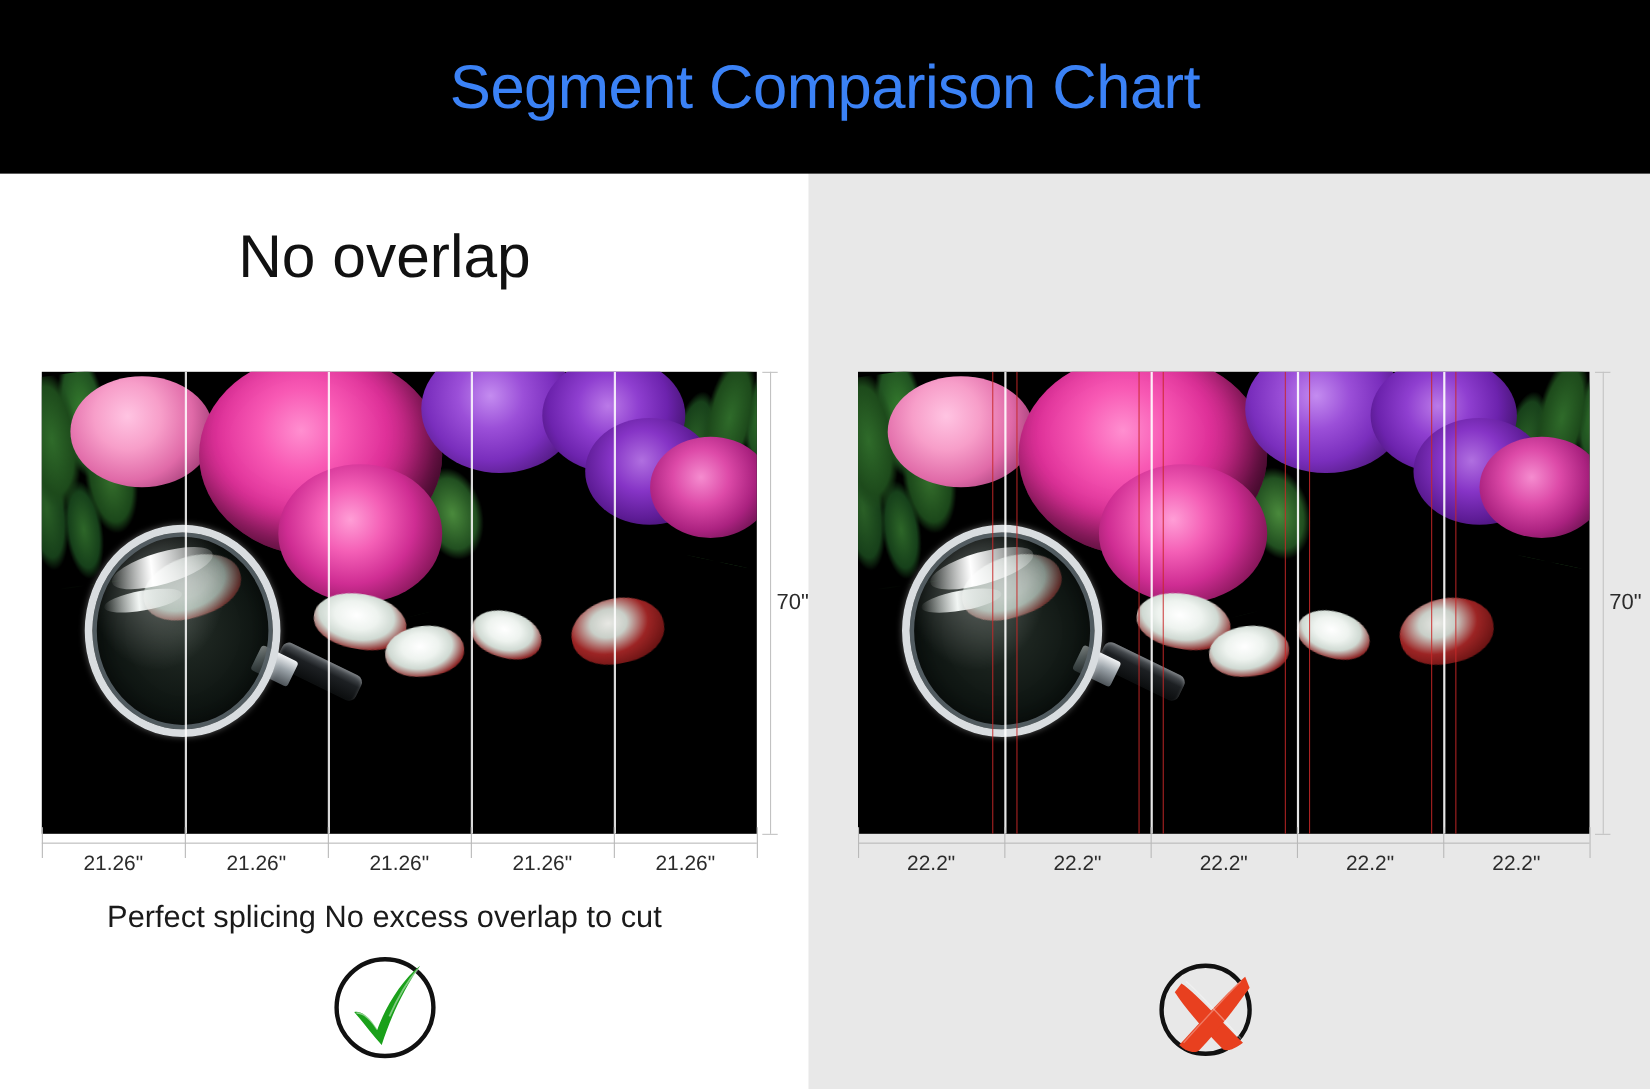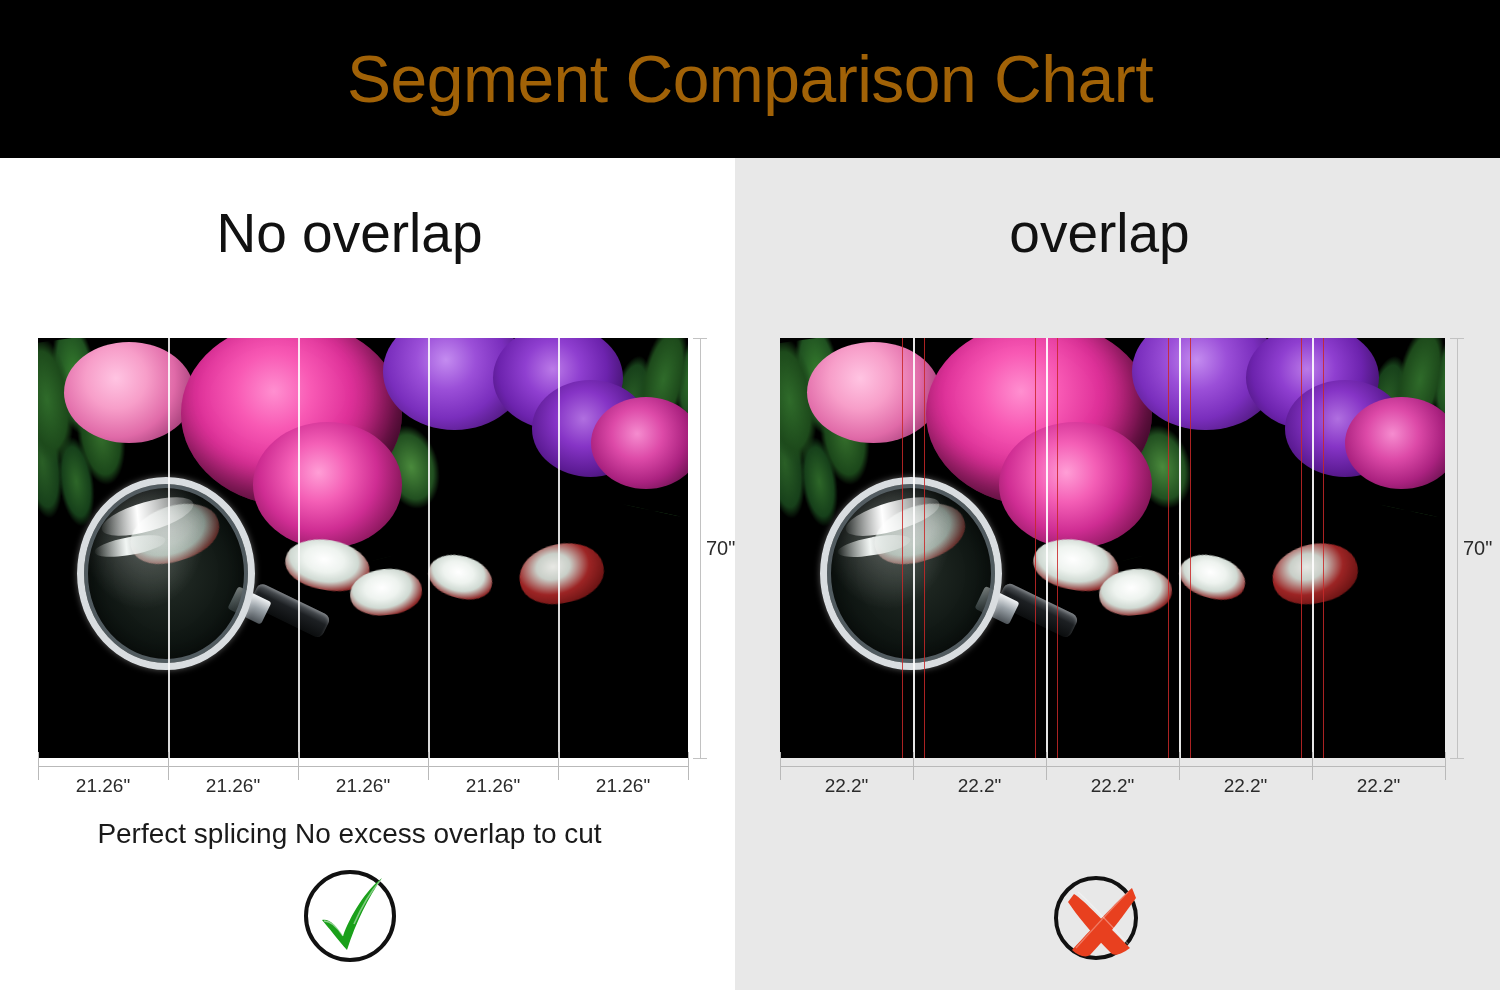--- a/index.html
+++ b/index.html
@@ -12,22 +12,22 @@
   #root { position: relative; width: 1500px; height: 990px; }
 
   
   .header {
     position: absolute; left: 0; top: 0;
     width: 1500px; height: 158px;
     background: #000000;
     display: flex; align-items: center; justify-content: center;
   }
   .header-title {
-    color: #a16207;
-    font-size: 66px;
+    color: #3b82f6;
+    font-size: 56px;
     font-weight: 400;
     letter-spacing: -0.5px;
     line-height: 1;
     font-family: "Liberation Sans", sans-serif;
     text-align: center;
   }
 
   
   .panels {
     position: absolute; left: 0; top: 158px;
@@ -308,21 +308,20 @@
         <svg width="104" height="104" viewBox="0 0 104 104">
           <circle cx="52" cy="52" r="44" fill="none" stroke="#111111" stroke-width="4"></circle>
           <path d="M24 56 C31 54 39 62 45 72 C52 52 68 26 84 14 C70 34 58 58 49 86 C40 76 31 64 24 56 Z" fill="#1aa01a"></path>
           <path d="M26 57 C33 57 40 64 45 72" fill="none" stroke="#ffffff" stroke-width="1.4" opacity=".5"></path>
           <path d="M56 60 C64 42 74 26 82 17" fill="none" stroke="#ffffff" stroke-width="1.6" opacity=".45"></path>
         </svg>
       </div>
     </div>
 
     <div class="panel panel-right">
-      <div class="panel-heading">overlap</div>
 
       <div class="mural-wrap" style="left:45px; top:180px; width:665px; height:420px;">
         <div class="mural">
           <div class="flora">
             <div class="leaves-l"></div>
             <div class="leaves-r"></div>
             <div class="foliage-mid"></div>
             <div class="blob peony-pink-2"></div>
             <div class="blob peony-pink-big"></div>
             <div class="blob peony-pink-3"></div>

